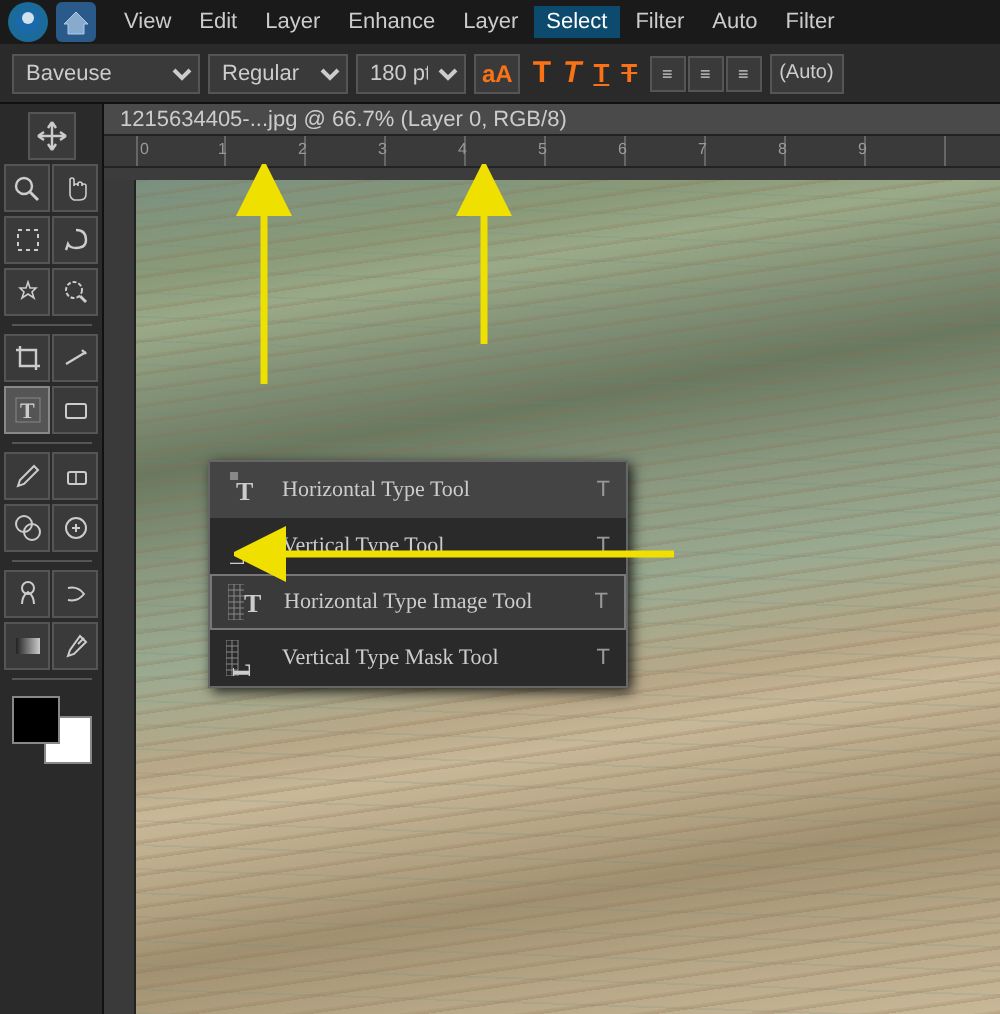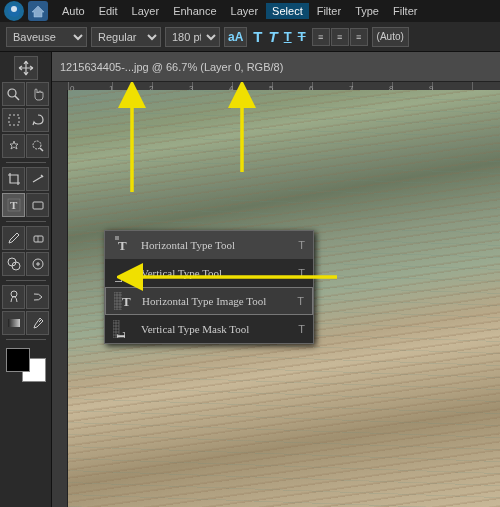--- a/index.html
+++ b/index.html
@@ -70,29 +70,29 @@
       border-bottom: 1px solid #111;
     }
     .opt-select {
       background: #3a3a3a;
       color: #ccc;
       border: 1px solid #555;
       height: 20px;
       font-size: 11px;
       padding: 0 2px;
     }
-    .opt-select-font { width: 81px; }
+    .opt-select-font { width: 94px; }
     .opt-select-style { width: 70px; }
     .opt-select-size { width: 55px; }
     .opt-text-btns {
       display: flex;
       gap: 2px;
     }
     .opt-t-btn {
-      color: #7dd3fc;
+      color: #f97316;
       font-size: 13px;
       font-weight: bold;
       padding: 0 2px;
       cursor: pointer;
       display: flex;
       align-items: center;
     }
     .opt-align {
       display: flex;
       gap: 1px;
@@ -191,21 +191,21 @@
       flex: 1;
       background: #3c3c3c;
       position: relative;
       overflow: hidden;
     }
 
     
     #canvas-title {
       background: #4a4a4a;
       color: #ccc;
-      height: 30px;
+      height: 16px;
       display: flex;
       align-items: center;
       padding: 0 8px;
       font-size: 11px;
       border-bottom: 1px solid #222;
     }
 
     
     .ruler-h {
       background: #3a3a3a;
@@ -352,28 +352,28 @@
         <circle cx="7" cy="7" r="6" fill="#1a6aaa"></circle>
         <circle cx="7" cy="5" r="3" fill="white" opacity="0.8"></circle>
       </svg>
     </div>
     <div class="home-icon">
       <svg width="14" height="14" viewBox="0 0 14 14">
         <polygon points="7,2 1,8 3,8 3,13 11,13 11,8 13,8" fill="#88aacc" stroke="#aaccee" stroke-width="0.5"></polygon>
       </svg>
     </div>
   </div>
-  <span class="menu-item">Auto</span>
+  <span class="menu-item">View</span>
   <span class="menu-item">Edit</span>
   <span class="menu-item">Layer</span>
   <span class="menu-item">Enhance</span>
   <span class="menu-item">Layer</span>
   <span class="menu-item highlighted">Select</span>
   <span class="menu-item">Filter</span>
-  <span class="menu-item">Type</span>
+  <span class="menu-item">Auto</span>
   <span class="menu-item">Filter</span>
 </div>
 
 <div id="optionsbar">
   <select class="opt-select opt-select-font">
     <option>Baveuse</option>
   </select>
   <select class="opt-select opt-select-style">
     <option>Regular</option>
   </select>

